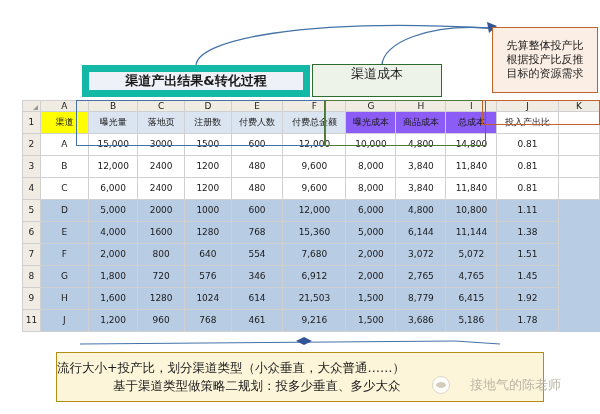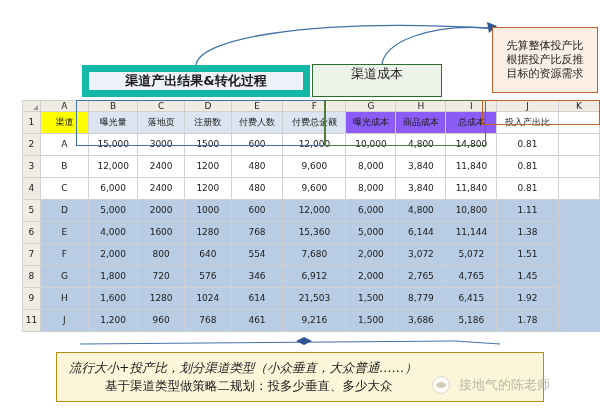--- a/index.html
+++ b/index.html
@@ -77,30 +77,30 @@
   #box-roi{
     left:492px;top:27px;width:106px;height:66px;
     background:#fbeee4;border:1.5px solid #c0622a;font-size:11px;
     flex-direction:column;line-height:1.25;padding:2px 1px;
   }
   #box-bottom{
     left:56px;top:352px;width:488px;height:50px;
     background:#fdf5d9;border:1.5px solid #b08f12;font-size:12.5px;
     flex-direction:column;line-height:1.45;
   }
-  #box-bottom .ln1{align-self:flex-start;padding-left:12px;font-style:italic;}
-  #box-bottom .ln2{align-self:flex-start;padding-left:48px;}
+  #box-bottom .ln1{align-self:flex-start;}
+  #box-bottom .ln2{align-self:flex-start;padding-left:48px;margin-left:8px;}
 
   
   #arrows{position:absolute;left:0;top:0;width:600px;height:414px;}
 
   
   #watermark{
     position:absolute;left:432px;top:376px;
-    display:flex;align-items:center;gap:9px;
+    display:flex;align-items:center;gap:20px;
     color:#b6b0a0;font-size:13px;opacity:.9;
     font-family:"DejaVu Sans","Liberation Sans",sans-serif;
   }
   #wm-logo{
     width:16px;height:16px;border-radius:50%;
     background:#ffffff;border:1px solid #d8d2c4;
     position:relative;
   }
   #wm-logo:before{
     content:"";position:absolute;left:3px;top:5px;width:10px;height:6px;

